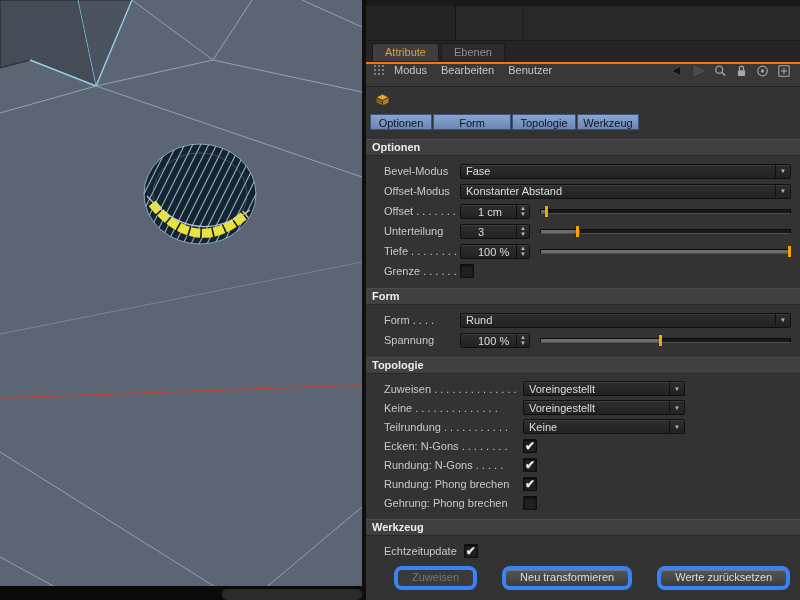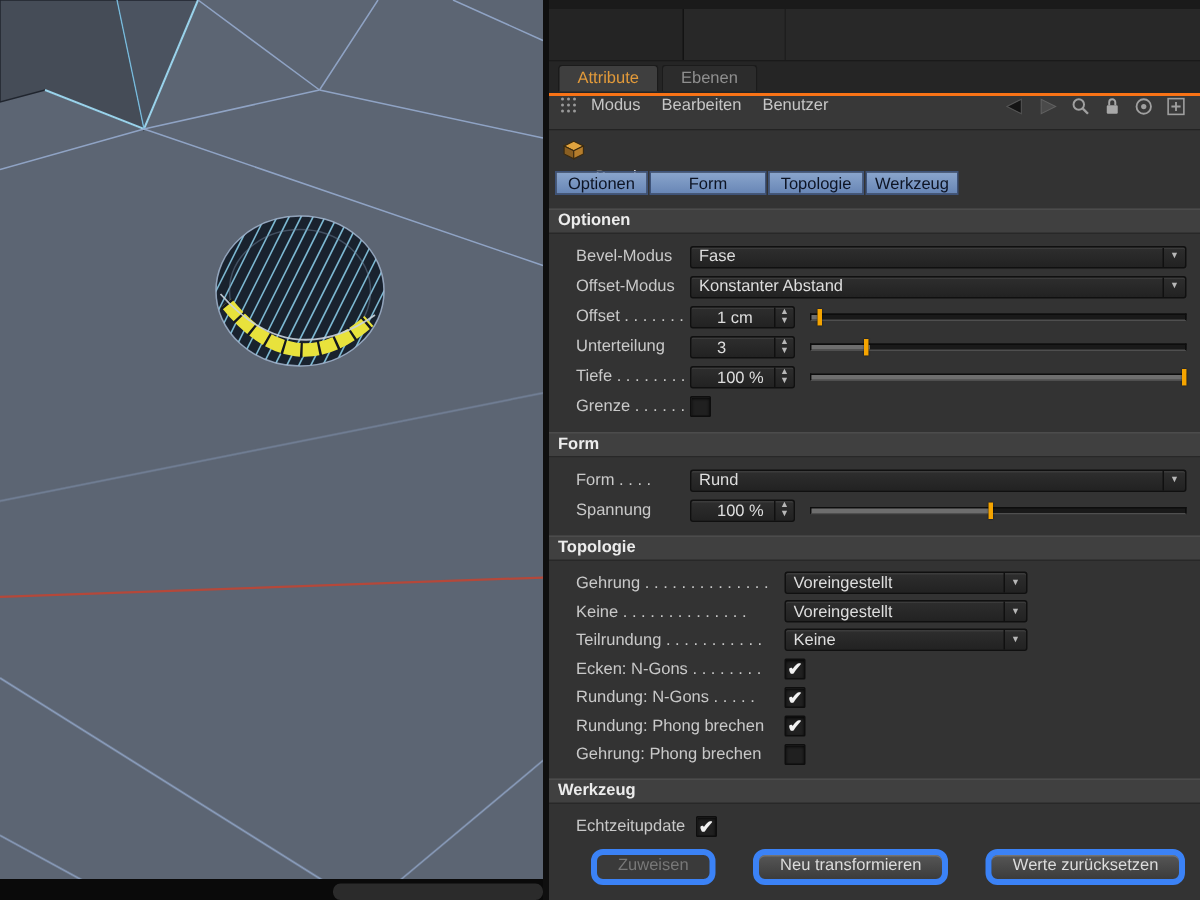--- a/index.html
+++ b/index.html
@@ -313,21 +313,21 @@
       <div class="sl-track">
           <div class="sl-fill" style="width: 48.5%;"></div>
         </div>
       <div class="sl-mark" style="left: calc(48.5% - 3px);"></div>
     </div>
   </div>
 
   <div class="sec">Topologie</div>
 
   <div class="row t">
-    <span class="lbl">Gehrung . . . . . . . . . . . . . .</span>
+    <span class="lbl">Zuweisen . . . . . . . . . . . . . .</span>
     <div class="dropdown narrow">
       <span class="ddval">Voreingestellt</span>
       <span class="ddarrow">▼</span>
     </div>
   </div>
 
   <div class="row t">
     <span class="lbl">Keine . . . . . . . . . . . . . .</span>
     <div class="dropdown narrow">
       <span class="ddval">Voreingestellt</span>

